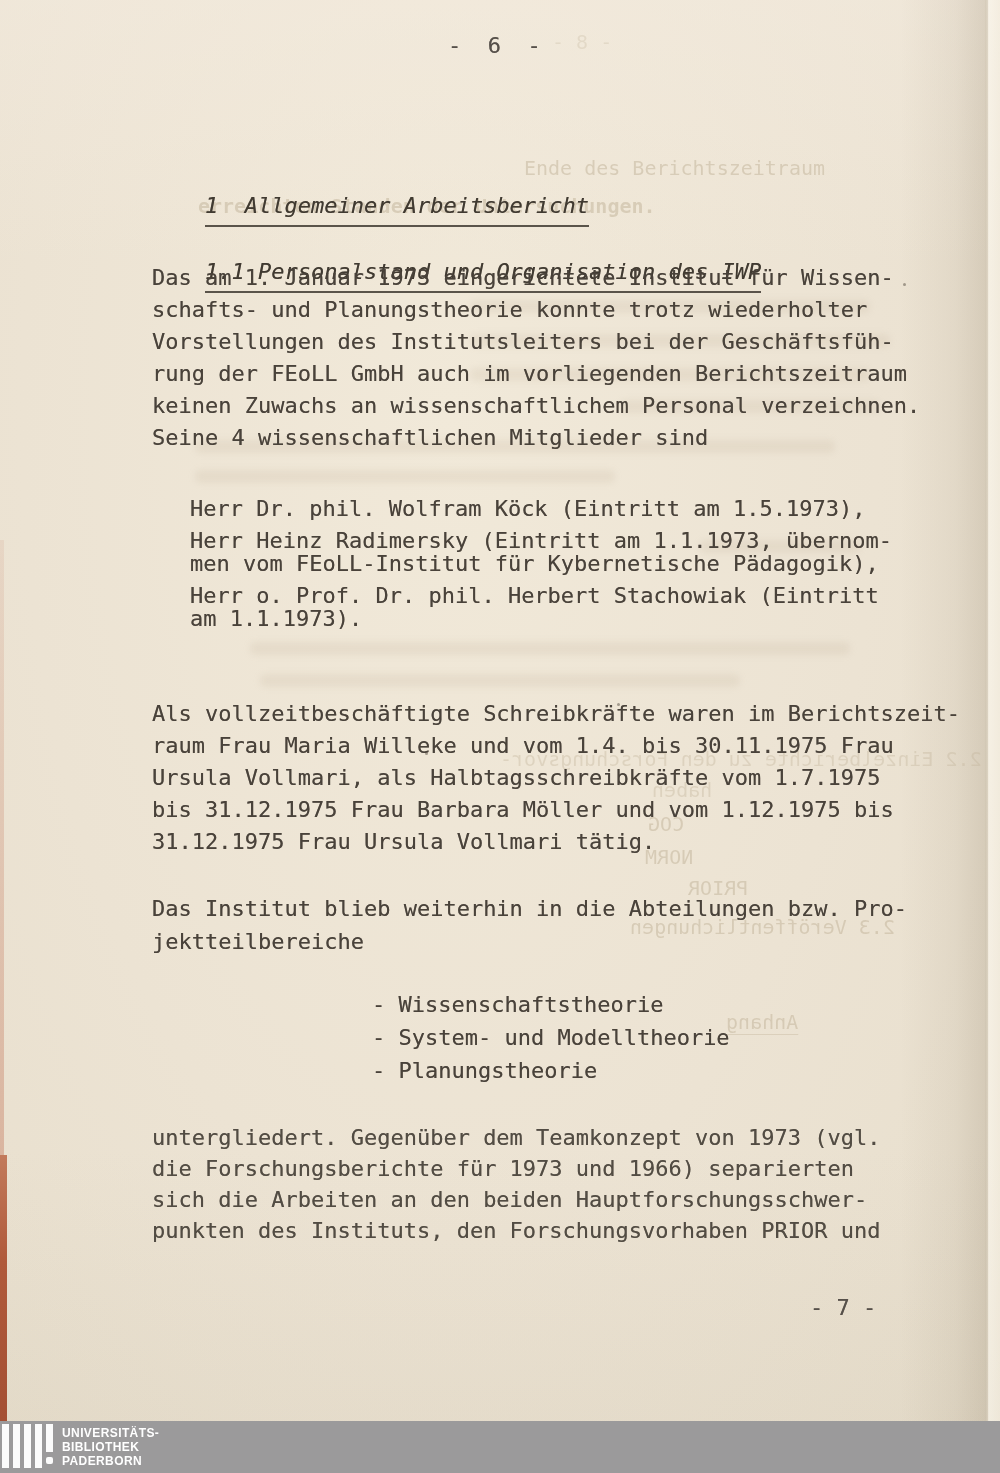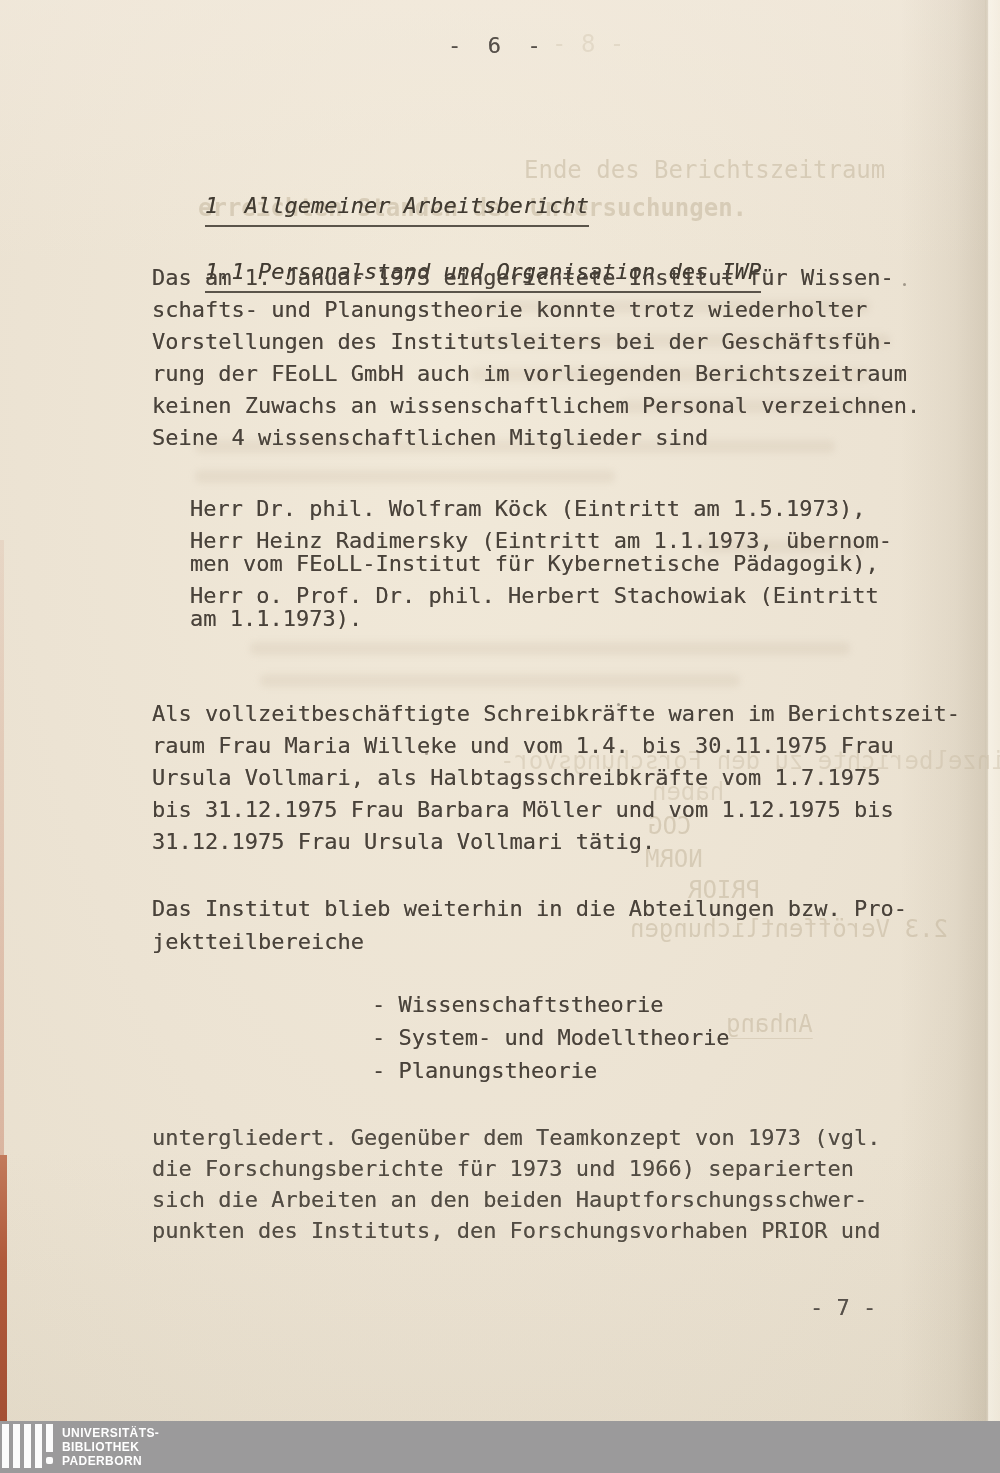--- a/index.html
+++ b/index.html
@@ -44,21 +44,21 @@
   .members{position:absolute;left:190px;top:497px;}
   .member-item{
     font-size:22px;line-height:23px;margin-bottom:9px;
     white-space:pre-wrap;text-shadow:0 0 0.6px rgba(73,66,58,0.55);
   }
   .dept-list{line-height:33px;}
   .pagenum{color:#56504a;}
   
   .bleed{
     position:absolute;
-    font-size:24px;
+    font-size:20px;
     color:#c5b79e;
     opacity:0.55;
     filter:blur(0.7px);
     white-space:pre;
   }
   .bleed.mir{transform:scaleX(-1);}
   .bleed.ul{border-bottom:1.5px solid rgba(197,183,158,0.8);}
   .smudge{
     position:absolute;
     background:rgba(186,170,142,0.16);

